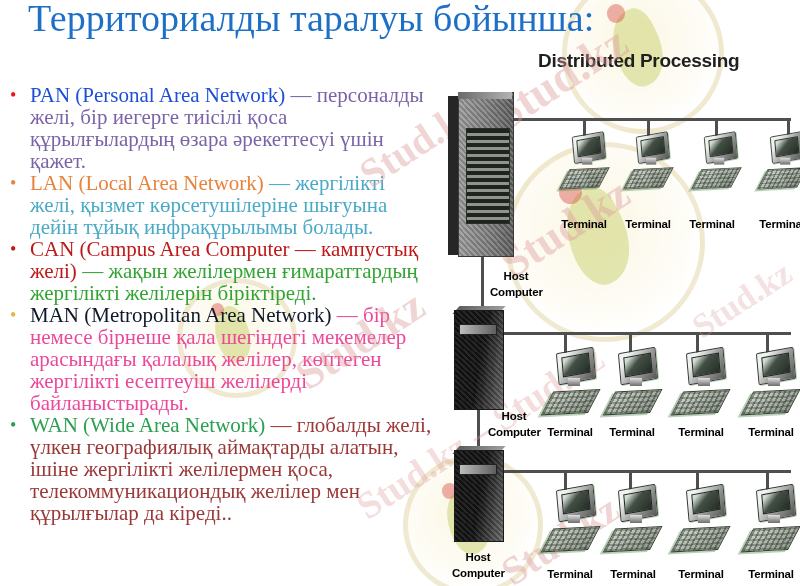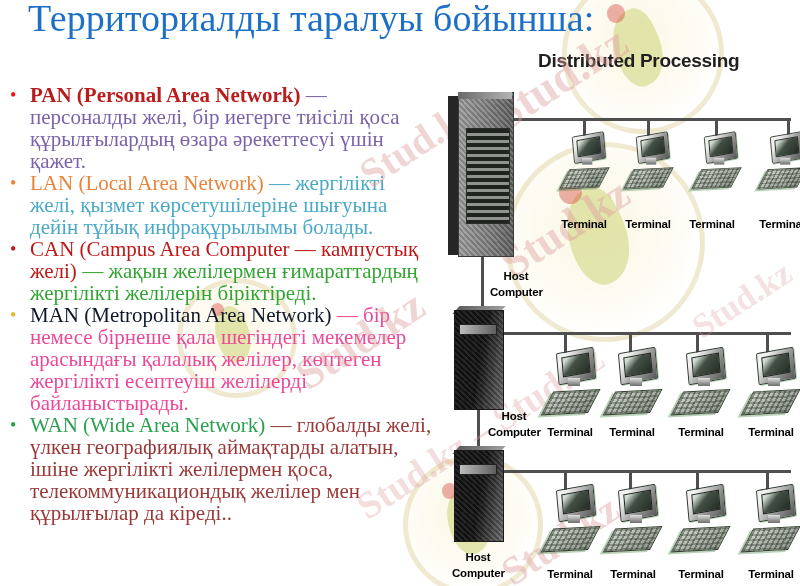--- a/index.html
+++ b/index.html
@@ -118,21 +118,21 @@
   <div class="wm-logo wl1"></div>
   <div class="wm-logo wl2"></div>
   <div class="wm-logo wl3"></div>
   <div class="wm-logo wl4"></div>
 
   <h1 class="title" style="color: rgb(29, 112, 198);">Территориалды таралуы бойынша:</h1>
 
   <ul class="bullets">
     <li>
       <span class="dot" style="color: rgb(240, 20, 20);">•</span>
-      <span style="color: #b91c1c; font-weight: bold;">PAN (Personal Area Network)</span> 
+      <span style="color: #1d4ed8;">PAN (Personal Area Network)</span> 
       <span style="color: rgb(122, 99, 168);">— персоналды желі, бір иегерге тиісілі қоса құрылғылардың өзара әрекеттесуі үшін қажет.</span>
     </li>
     <li>
       <span class="dot" style="color: rgb(232, 131, 60);">•</span>
       <span style="color: rgb(232, 131, 60); text-align: right;">LAN (Local Area Network)</span> 
       <span style="color: rgb(74, 169, 198);">— жергілікті желі, қызмет көрсетушілеріне шығуына дейін тұйық инфрақұрылымы болады.</span>
     </li>
     <li>
       <span class="dot" style="color: rgb(192, 24, 24);">•</span>
       <span style="color: rgb(192, 24, 24);">CAN (Campus Area Computer — кампустық желі)</span> 

